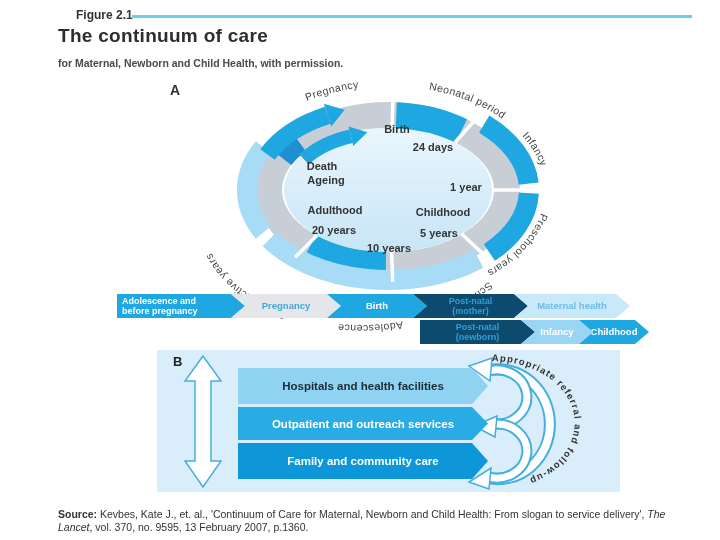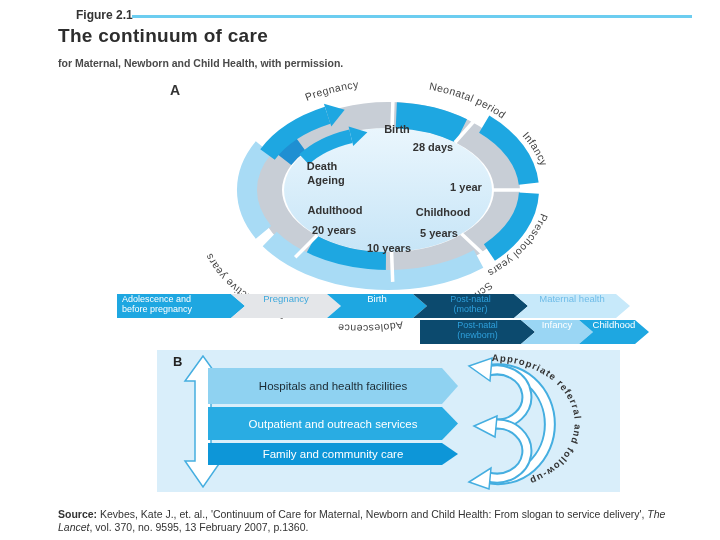--- a/index.html
+++ b/index.html
@@ -10,39 +10,39 @@
   .abs{position:absolute;}
   
   .figure-label{left:76px;top:8px;font-size:12px;font-weight:bold;color:#333;}
   .header-line{left:132px;top:15px;width:560px;height:3px;background:#6CCDF0;}
   .page-title{left:58px;top:25px;font-size:19px;font-weight:bold;color:#2d2d2d;letter-spacing:.3px;}
   .subtitle{left:58px;top:56px;width:640px;font-size:10.5px;font-weight:bold;color:#4a4a4a;line-height:14px;}
   .panel-a-label{left:170px;top:82px;font-size:14px;font-weight:bold;color:#333;}
   
   .clabel{transform:translate(-50%,-50%);font-size:11px;font-weight:bold;color:#333;white-space:nowrap;z-index:3;}
   
-  .chev{height:24px;display:flex;align-items:flex-start;justify-content:center;
-        font-size:9.5px;font-weight:normal;line-height:10px;text-align:center;z-index:3;}
+  .chev{height:24px;display:flex;align-items:center;justify-content:center;
+        font-size:9.5px;font-weight:bold;line-height:10px;text-align:center;z-index:3;}
   .chev span{display:block;}
   .tipR{clip-path:polygon(0 0, calc(100% - 14px) 0, 100% 50%, calc(100% - 14px) 100%, 0 100%);}
   .tipRnotch{clip-path:polygon(0 0, calc(100% - 14px) 0, 100% 50%, calc(100% - 14px) 100%, 0 100%, 14px 50%);}
   .row1{top:294px;} .row2{top:320px;}
   .c-cyan{background:#1EA7E1;color:#fff;}
   .c-gray{background:#E4E6E9;color:#3FA9DC;}
   .c-light{background:#0c4a6e;color:#2E9FDB;}
   .c-lighter{background:#C7E9FA;color:#6FBCE8;}
   .c-lightw{background:#9AD6F4;color:#fff;}
   
   .panel-b{left:157px;top:350px;width:463px;height:142px;background:#D9EEFA;z-index:1;}
   .panel-b-label{left:173px;top:354px;font-size:13px;font-weight:bold;color:#222;z-index:3;}
-  .bbox{left:208px;width:250px;display:flex;align-items:center;justify-content:center;
-        font-weight:normal;z-index:3;clip-path:polygon(0 0, calc(100% - 16px) 0, 100% 50%, calc(100% - 16px) 100%, 0 100%);}
+  .bbox{left:238px;width:250px;display:flex;align-items:center;justify-content:center;
+        font-weight:bold;z-index:3;clip-path:polygon(0 0, calc(100% - 16px) 0, 100% 50%, calc(100% - 16px) 100%, 0 100%);}
   .bbox1{top:368px;height:36px;background:#8FD2F1;color:#1c2b33;font-size:11.5px;}
   .bbox2{top:407px;height:33px;background:#29ACE3;color:#fff;font-size:11.5px;}
-  .bbox3{top:443px;height:22px;background:#0D96D8;color:#fff;font-size:11.5px;}
+  .bbox3{top:443px;height:36px;background:#0D96D8;color:#fff;font-size:11.5px;}
   
   .source{left:58px;top:497px;width:632px;font-size:10.5px;color:#333;line-height:13.5px;}
   .source .b{font-weight:bold;}
   .source .i{font-style:italic;}
   svg.overlay{position:absolute;left:0;top:0;z-index:2;pointer-events:none;}
   svg text{font-family:"Liberation Sans", sans-serif;}
   .curvelbl{font-size:10.5px;fill:#444;letter-spacing:.4px;}
   .reflbl{font-size:9.5px;font-weight:bold;fill:#333;letter-spacing:1.1px;}
 </style>
 </head>
@@ -117,21 +117,21 @@
     <polygon points="469,366 492,358 490,381" fill="#ffffff" stroke="#45AEE0" stroke-width="1.5"></polygon>
     <polygon points="474,426 497,416 495,437" fill="#ffffff" stroke="#45AEE0" stroke-width="1.5"></polygon>
     <polygon points="469,482 491,468 489,489" fill="#ffffff" stroke="#45AEE0" stroke-width="1.5"></polygon>
   </g>
 
   <path id="refArc" d="M 485.9 361.2 A 82 62 0 1 1 464.9 481.3" fill="none"></path>
   <text class="reflbl"><textPath href="#refArc" startOffset="6">Appropriate referral and follow-up</textPath></text>
 </svg>
 
 <div class="abs clabel" style="left:397px;top:129px;">Birth</div>
-<div class="abs clabel" style="left:433px;top:147px;">28 days</div>
+<div class="abs clabel" style="left:433px;top:147px;">24 days</div>
 <div class="abs clabel" style="left:466px;top:187px;">1 year</div>
 <div class="abs clabel" style="left:443px;top:212px;">Childhood</div>
 <div class="abs clabel" style="left:439px;top:233px;">5 years</div>
 <div class="abs clabel" style="left:389px;top:248px;">10 years</div>
 <div class="abs clabel" style="left:334px;top:230px;">20 years</div>
 <div class="abs clabel" style="left:335px;top:210px;">Adulthood</div>
 <div class="abs clabel" style="left:322px;top:166px;">Death</div>
 <div class="abs clabel" style="left:326px;top:180px;">Ageing</div>
 
 <div class="abs chev row1 tipR c-cyan" style="left:117px;width:128px;font-size:9px;justify-content:flex-start;text-align:left;padding-left:5px;box-sizing:border-box;">

